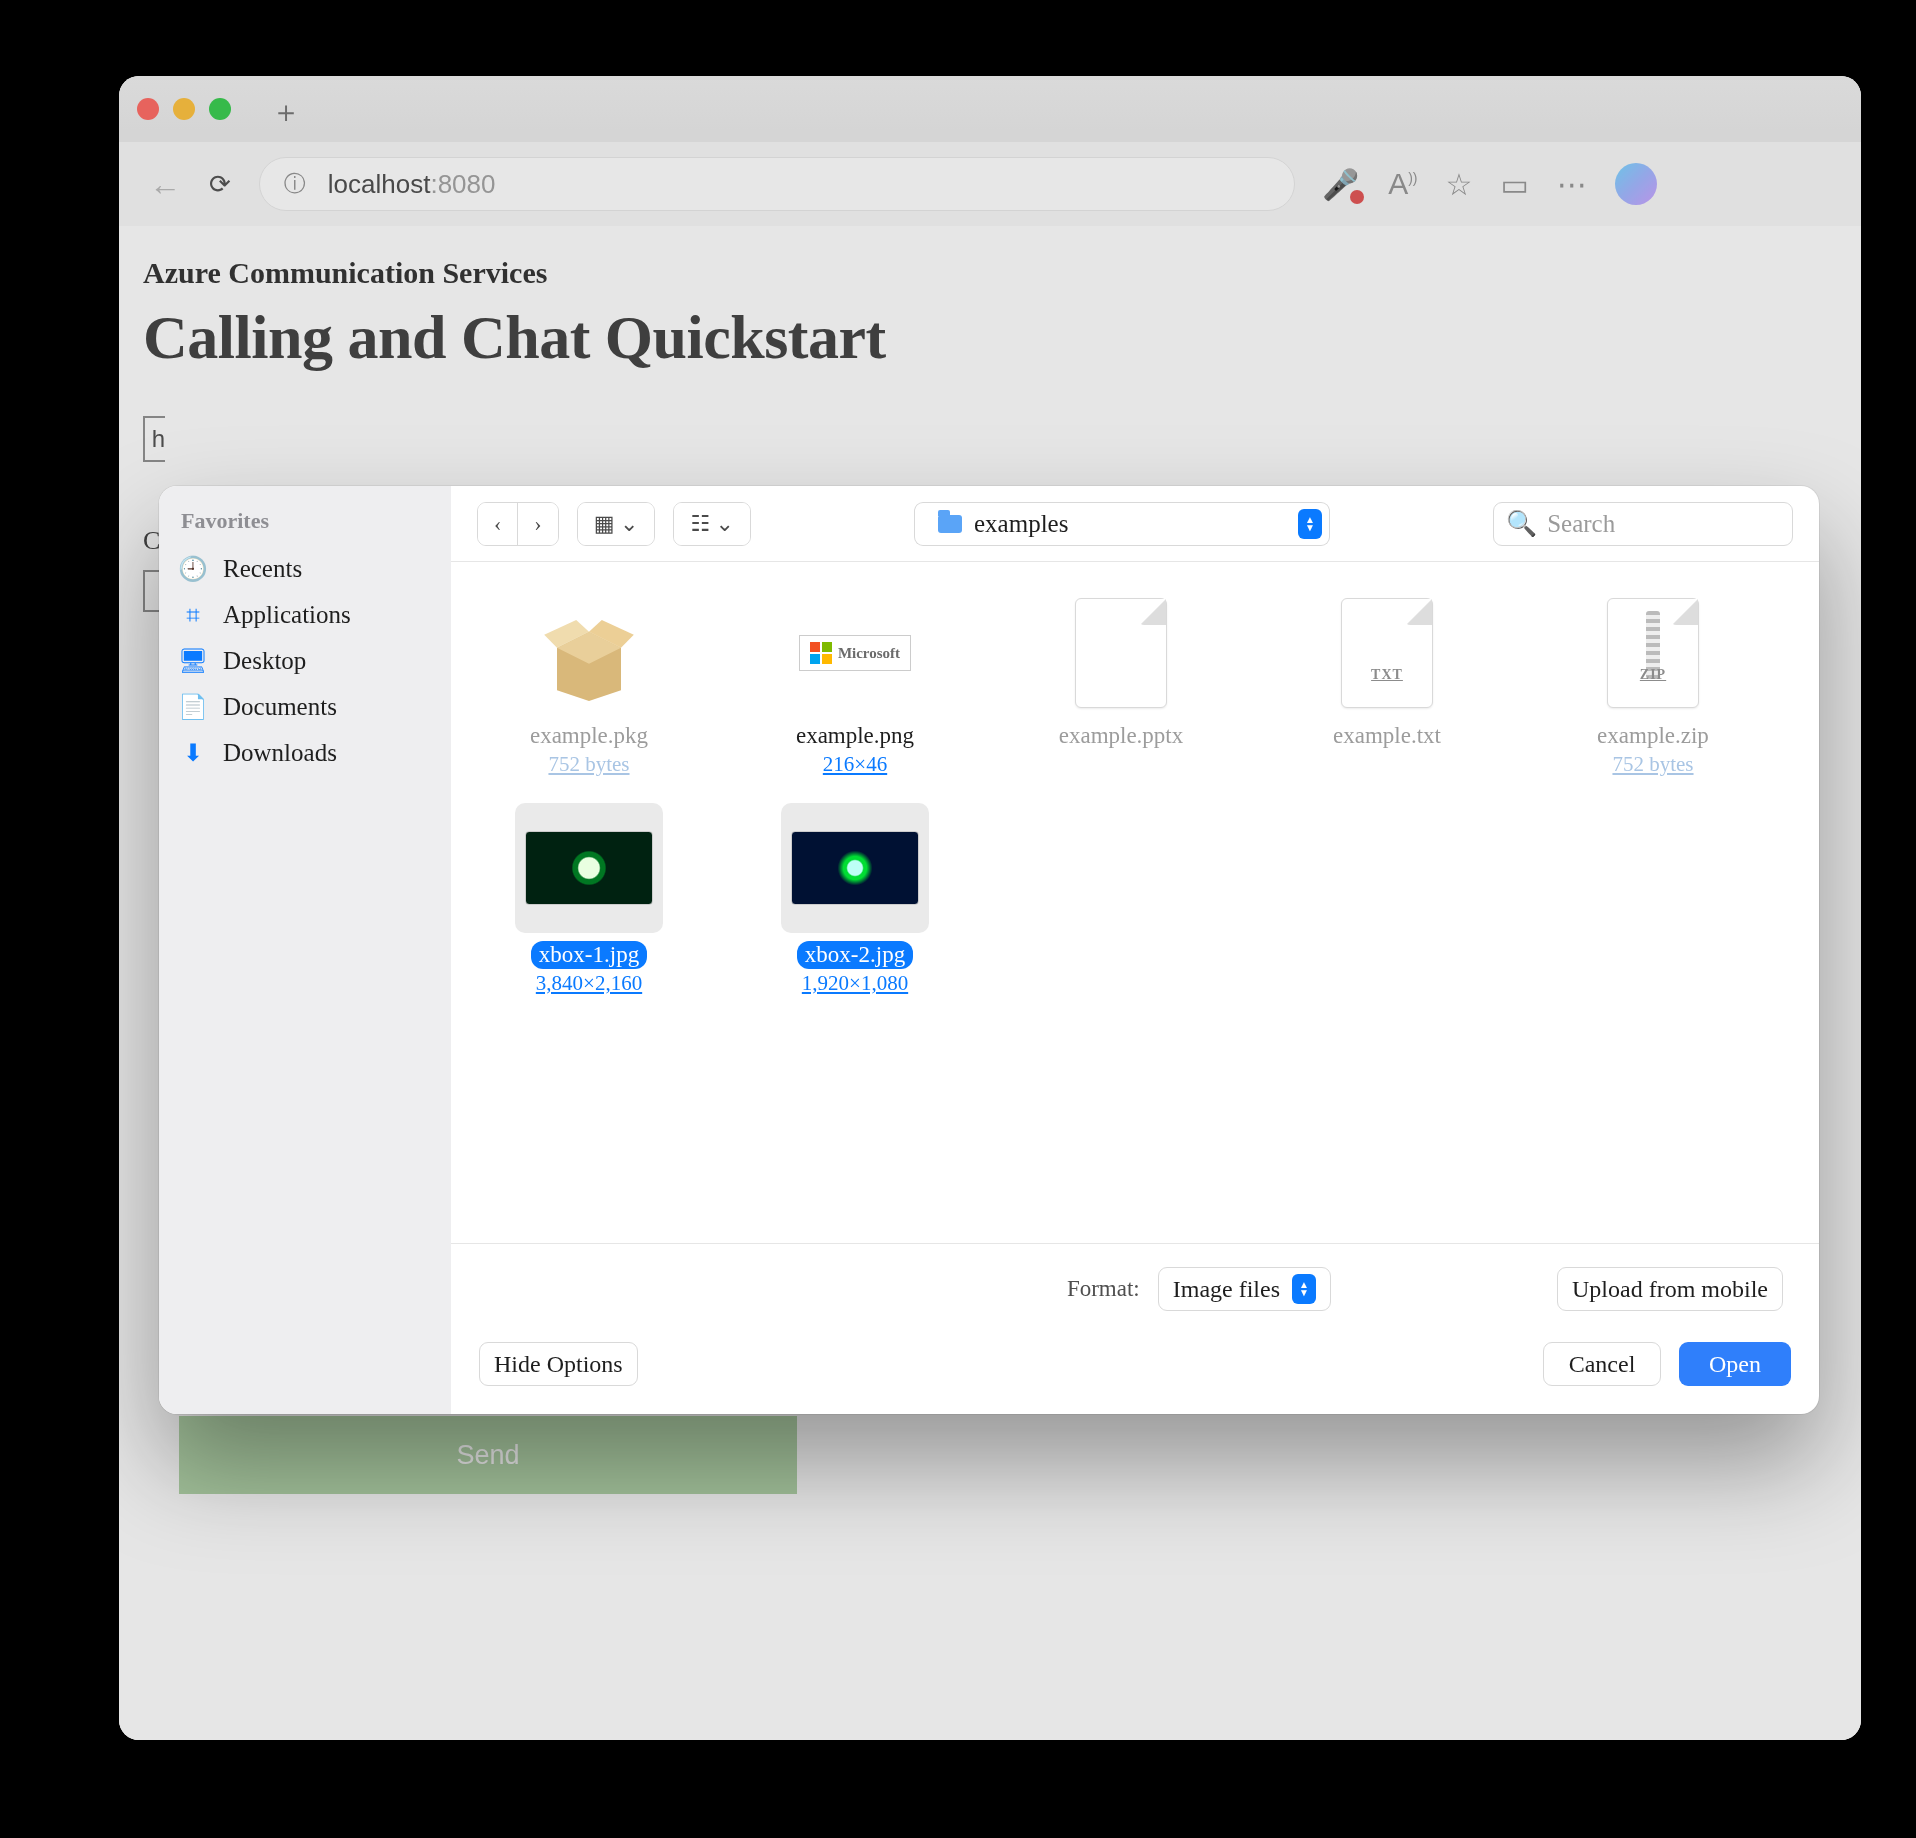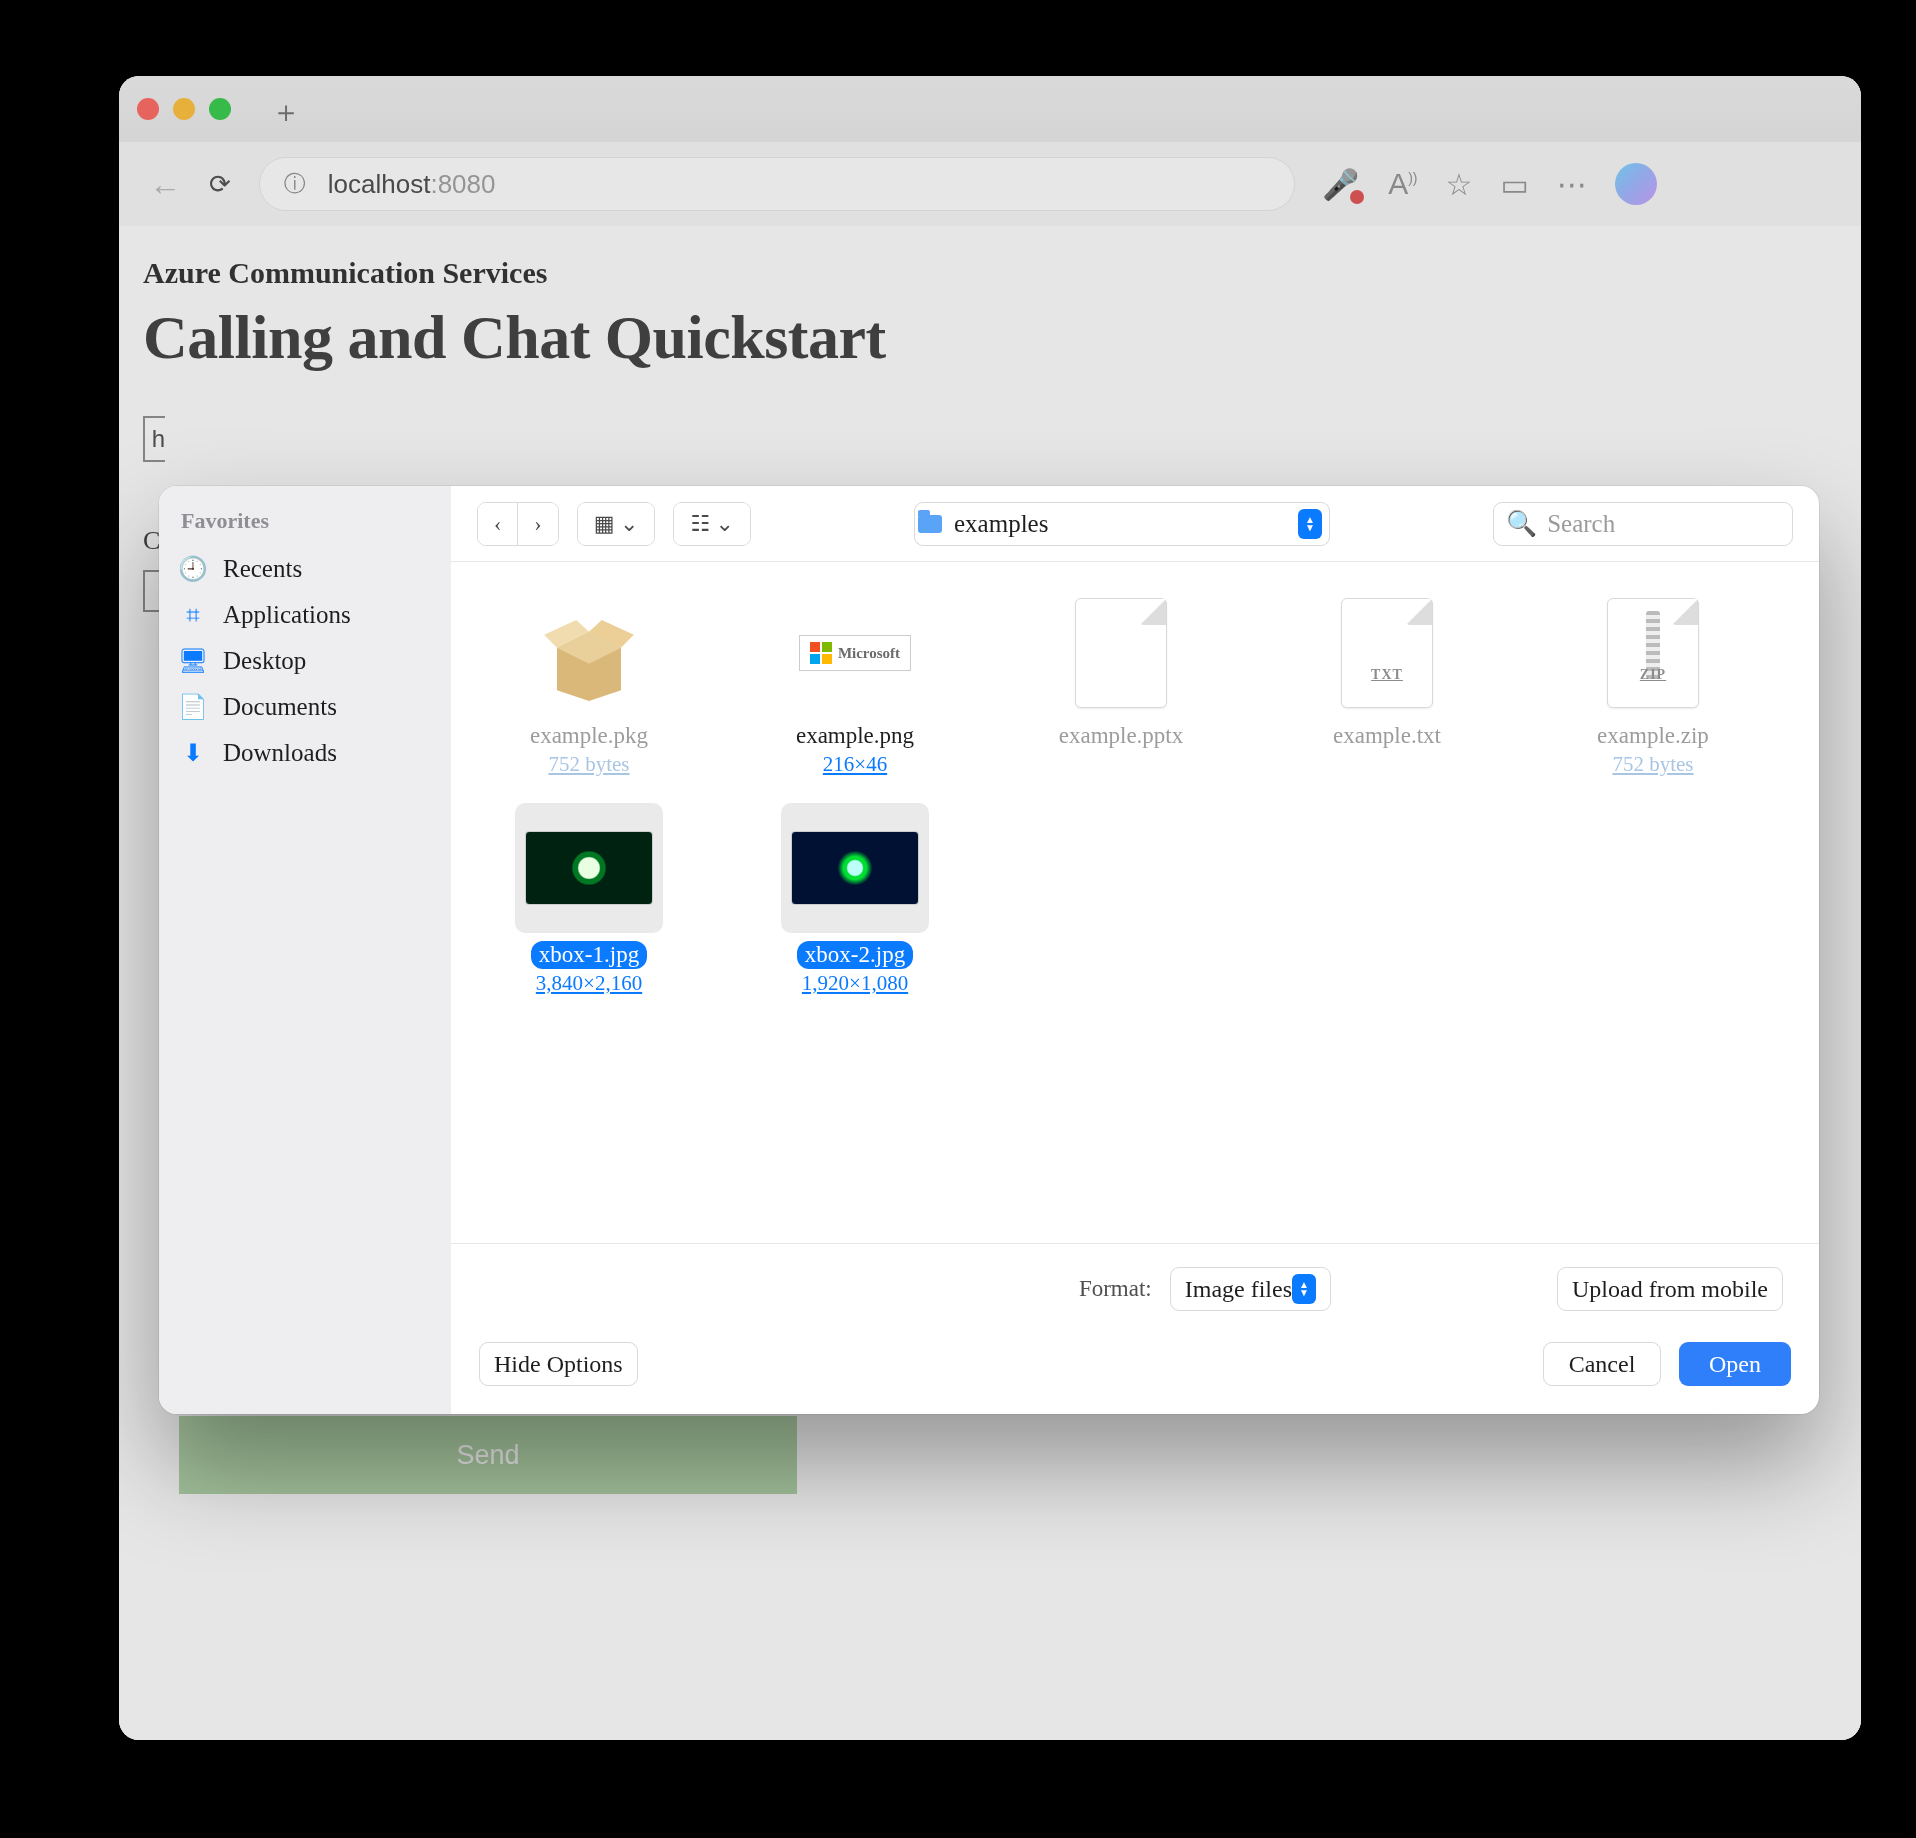--- a/index.html
+++ b/index.html
@@ -47,21 +47,21 @@
   .modal-main{flex:1; display:flex; min-height:0;}
   .sidebar{ width:292px; background:#eeeef0; padding:18px 0 18px 0;}
   .fav-header{font:700 22px -apple-system;color:#8e8e93;padding:4px 20px 12px 22px;}
   .sb-item{display:flex;align-items:center;gap:16px;padding:9px 20px 9px 20px;font:25px -apple-system;color:#1e1e1e;}
   .sb-icon{width:28px;display:flex;justify-content:center;font-size:24px;color:#0a7aff;}
   .content{flex:1; display:flex; flex-direction:column;}
   .titlebar{height:76px;border-bottom:1px solid #e6e6e6;display:flex;align-items:center;padding:0 26px;gap:18px;}
   .seg{display:flex;border:1px solid #d9d9d9;border-radius:9px;overflow:hidden;height:44px;}
   .seg button{border:none;background:#fff;font:22px -apple-system;color:#4a4a4a;padding:0 16px;display:flex;align-items:center;gap:6px;}
   .seg button+button{border-left:1px solid #d9d9d9;}
-  .path-pop{height:44px;border:none;border-radius:9px;background:#fff;display:flex;align-items:center;padding:0 8px 0 4px;gap:12px;font:25px -apple-system;color:#1e1e1e; box-shadow:inset 0 0 0 1px #d9d9d9;}
+  .path-pop{height:44px;border:none;border-radius:9px;background:#fff;display:flex;align-items:center;padding:0 8px 0 24px;gap:12px;font:25px -apple-system;color:#1e1e1e; box-shadow:inset 0 0 0 1px #d9d9d9;}
   .folder-glyph{width:24px;height:18px;background:#5aa4f7;border-radius:3px;position:relative;}
   .folder-glyph::before{content:"";position:absolute;left:0;top:-5px;width:12px;height:6px;background:#5aa4f7;border-radius:2px 2px 0 0;}
   .blue-disclosure{width:24px;height:30px;background:#0a7aff;border-radius:6px;display:flex;flex-direction:column;align-items:center;justify-content:center;color:#fff;font-size:10px;line-height:8px;}
   .searchbox{height:44px;border-radius:9px;background:#fff;border:1px solid #d9d9d9;display:flex;align-items:center;padding:0 12px;gap:10px;color:#9b9b9b;font:25px -apple-system;width:300px;margin-left:auto;}
   .file-grid{flex:1;display:flex;flex-wrap:wrap;align-content:flex-start;padding:30px 14px;gap:26px 18px;overflow:auto;}
   .file{width:248px;display:flex;flex-direction:column;align-items:center;text-align:center;}
   .thumb{width:128px;height:110px;display:flex;align-items:center;justify-content:center;}
   .doc-sheet{width:92px;height:110px;background:#fff;border:1px solid #d9d9d9;border-radius:6px;position:relative;box-shadow:0 1px 2px rgba(0,0,0,.08);} 
   .doc-sheet .fold{position:absolute;right:0;top:0;width:26px;height:26px;background:linear-gradient(135deg,#fff 48%,#ddd 52%);border-bottom-left-radius:4px;}
   .doc-sheet .ext{position:absolute;left:0;right:0;bottom:24px;font:600 14px -apple-system;color:#8c8c8c;letter-spacing:1px;text-decoration:underline;}
@@ -79,21 +79,21 @@
   .file.disabled .fmeta{color:#a9c5e4;}
   .file.primary .fmeta{color:#0a7aff;}
   .file-selected .fname{background:#0a7aff;color:#fff;border-radius:12px;}
   .fmeta{font:21px -apple-system;color:#0a7aff;margin-top:2px;text-decoration:underline;}
   .zip-glyph{position:absolute;left:50%;top:12px;transform:translateX(-50%);width:14px;height:68px;background:repeating-linear-gradient(#bbb 0 4px,#eee 4px 8px);border-radius:3px;}
   
   .bottombar{border-top:1px solid #e6e6e6;padding:14px 36px 0 28px;}
   .row{display:flex;align-items:center;gap:18px;height:62px;}
   .row.right{justify-content:flex-end;}
   .lbl{font:23px -apple-system;color:#4f4f4f;}
-  .popbtn, .pill-btn{height:44px;border:1px solid #d9d9d9;border-radius:9px;background:#fff;font:24px -apple-system;color:#1e1e1e;padding:0 14px;display:flex;align-items:center;}
+  .popbtn, .pill-btn{height:44px;border:1px solid #d9d9d9;border-radius:9px;background:#fff;font:24px -apple-system;color:#1e1e1e;padding:0 14px;display:flex;align-items:center;gap:12px;}
   .primary-btn{background:#2f7ffb;color:#fff;border:none;}
   .footer{display:flex;align-items:center;padding:22px 28px 28px 28px;gap:18px;}
 </style>
 </head>
 <body>
 
 <div class="stage">
 
   <div class="tabbar">
     <div class="traffic">

